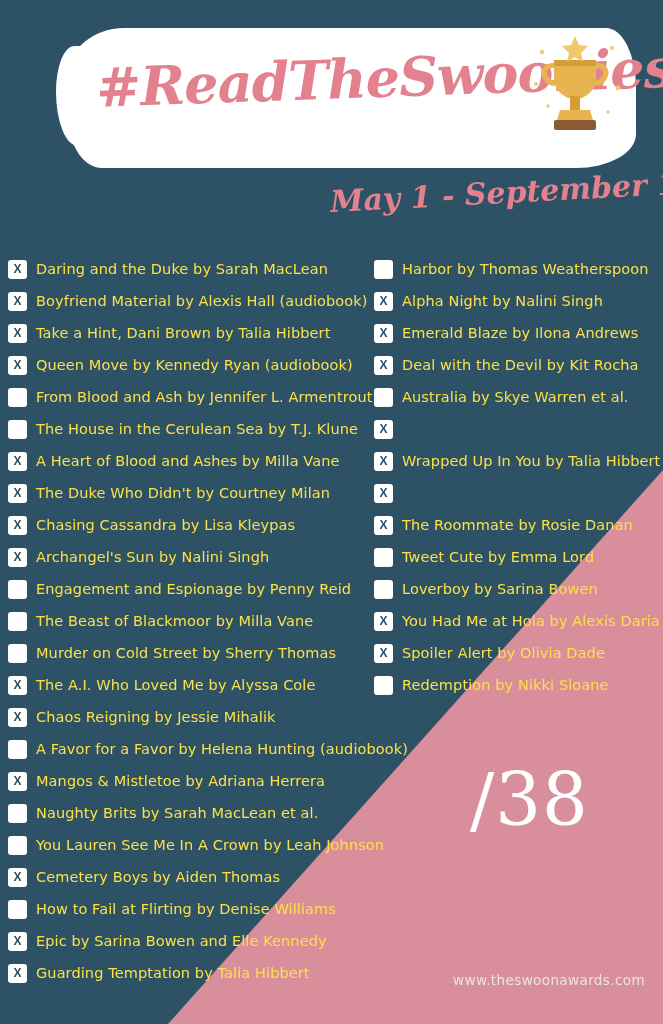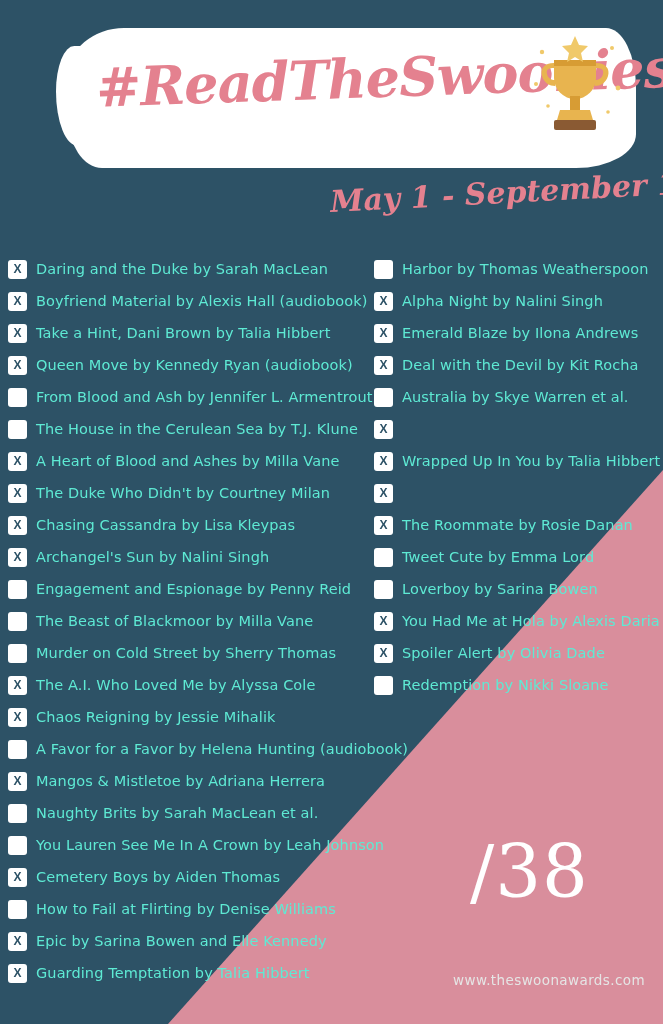--- a/index.html
+++ b/index.html
@@ -122,28 +122,28 @@
     font-family: "Liberation Sans", sans-serif;
     font-size: 12px;
     font-weight: bold;
     color: #2d5266;
     line-height: 19px;
     text-align: center;
   }
   .label {
     font-family: "DejaVu Sans", sans-serif;
     font-size: 14.5px;
-    color: #5eead4;
+    color: #fde047;
     letter-spacing: 0.1px;
     white-space: nowrap;
   }
   #total-count {
     position: absolute;
     left: 470px;
-    top: 830px;
+    top: 758px;
     z-index: 4;
     font-family: "DejaVu Serif", serif;
     font-size: 72px;
     color: #ffffff;
     font-weight: 300;
     letter-spacing: 1px;
     text-align: right;
   }
   #footer-url {
     position: absolute;

